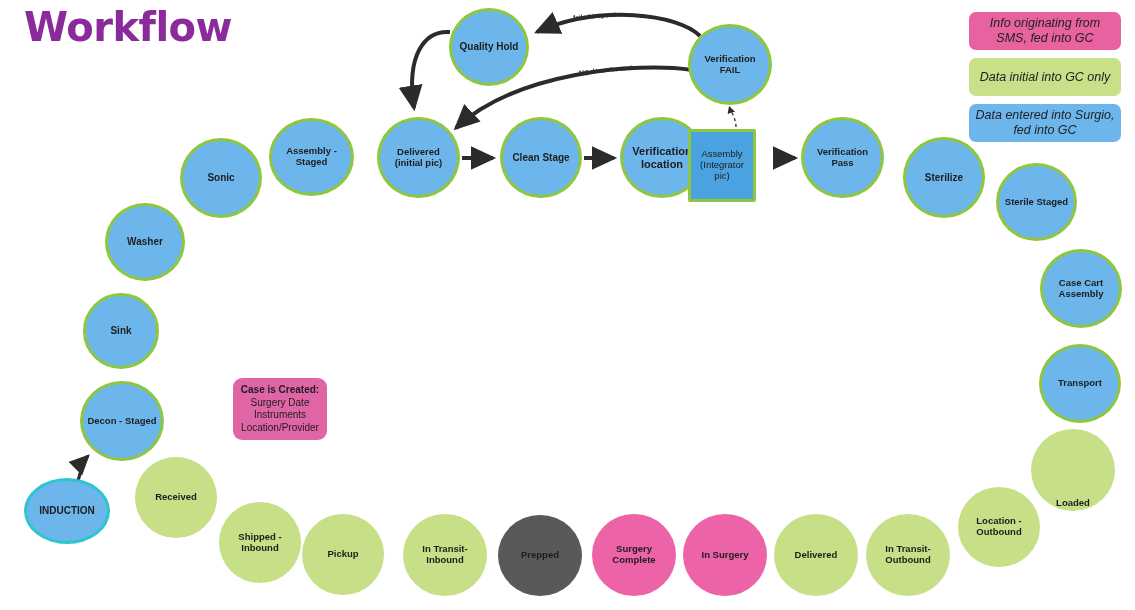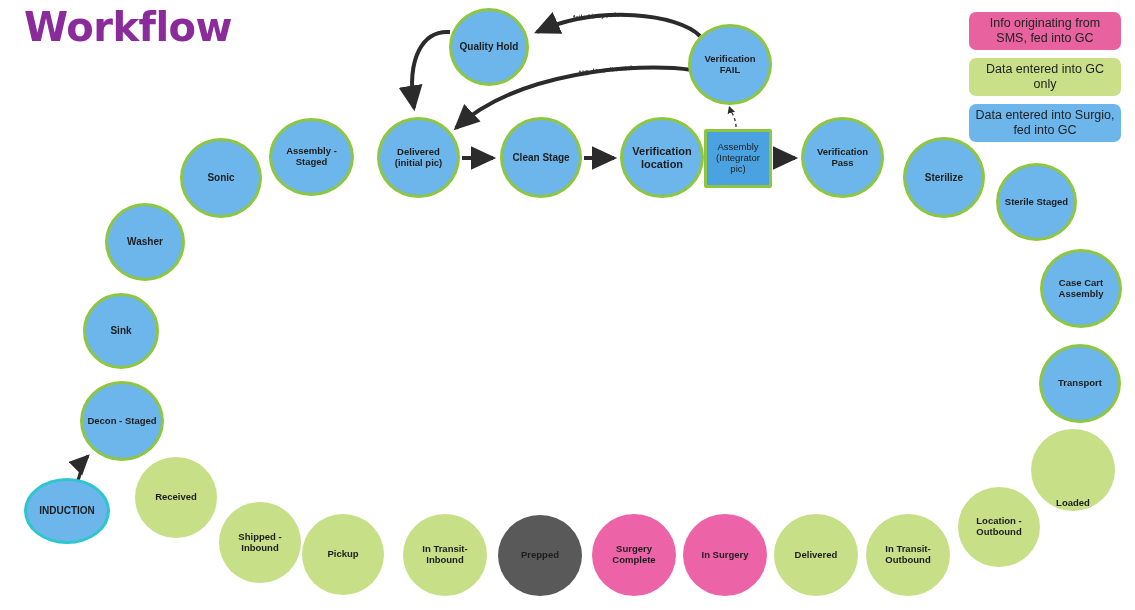--- a/index.html
+++ b/index.html
@@ -45,20 +45,21 @@
 
   .legend-item{
     position:absolute;
     display:flex;align-items:center;justify-content:center;
     text-align:center;
     border-radius:7px;
     box-sizing:border-box;
     font-size:12.5px;
     line-height:1.2;
     color:#222;
+    font-style:italic;
   }
   .lg-pink{background:#e8629f;}
   .lg-green{background:#c9df88;}
   .lg-blue{background:#6db6ec;}
 
   .case-box{
     position:absolute;
     background:#e065a6;
     border-radius:9px;
     box-sizing:border-box;
@@ -111,27 +112,33 @@
     <path d="M700,36 C678,14 600,4 537,32" stroke="#2b2b2b" stroke-width="4" fill="none" marker-end="url(#arrow)"></path>
 
     <path d="M692,70 C636,62 516,72 456,128" stroke="#2b2b2b" stroke-width="4" fill="none" marker-end="url(#arrow)"></path>
 
     <path d="M736,127 C736,118 731,112 729,106" stroke="#2b2b2b" stroke-width="1.3" fill="none" stroke-dasharray="3,3" marker-end="url(#arrowsm)"></path>
   </svg>
 
   <div id="lbl-failed" class="edge-label">failed inspection</div>
   <div id="lbl-tag" class="edge-label">tag doesn't match</div>
 
+  <div class="case-box" id="case-note" style="left: 233px; top: 378px; width: 94px; height: 62px;">
+    <div class="hdr">Case is Created:</div>
+    <div>Surgery Date</div>
+    <div>Instruments</div>
+    <div>Location/Provider</div>
+  </div>
 
   <div id="legend">
       <div class="legend-item lg-pink" style="left: 969px; top: 12px; width: 152px; height: 38px; padding: 2px 6px;">
         <span>Info originating from SMS, fed into GC</span>
       </div>
       <div class="legend-item lg-green" style="left: 969px; top: 58px; width: 152px; height: 38px; padding: 2px 6px;">
-        <span>Data entered into GC only</span>
+        <span>Data initial into GC only</span>
       </div>
       <div class="legend-item lg-blue" style="left: 969px; top: 104px; width: 152px; height: 38px; padding: 18px 6px;">
         <span>Data entered into Surgio, fed into GC</span>
       </div>
     </div>
   <div id="nodes-layer">
       <div class="node circle n-blue-cyan" style="left: 24px; top: 478px; width: 86px; height: 66px; font-size: 10px; padding: 2px 4px;">
         <span>INDUCTION</span>
       </div>
       <div class="node circle n-blue" style="left: 80px; top: 381px; width: 84px; height: 80px; font-size: 9.5px; padding: 2px 4px;">
@@ -151,21 +158,21 @@
       </div>
       <div class="node circle n-blue" style="left: 377px; top: 117px; width: 83px; height: 81px; font-size: 9.5px; padding: 2px 4px;">
         <span>Delivered (initial pic)</span>
       </div>
       <div class="node circle n-blue" style="left: 500px; top: 117px; width: 82px; height: 81px; font-size: 10px; padding: 2px 4px;">
         <span>Clean Stage</span>
       </div>
       <div class="node circle n-blue" style="left: 620px; top: 117px; width: 84px; height: 81px; font-size: 11px; padding: 2px 4px;">
         <span>Verification location</span>
       </div>
-      <div class="node rect n-rect-blue" style="left: 704px; top: 129px; width: 68px; height: 59px; font-size: 9.5px; padding: 2px 4px;">
+      <div class="node rect n-rect-blue" style="left: 688px; top: 129px; width: 68px; height: 73px; font-size: 9.5px; padding: 2px 4px;">
         <span>Assembly (Integrator pic)</span>
       </div>
       <div class="node circle n-blue" style="left: 801px; top: 117px; width: 83px; height: 81px; font-size: 9.5px; padding: 2px 4px;">
         <span>Verification Pass</span>
       </div>
       <div class="node circle n-blue" style="left: 449px; top: 8px; width: 80px; height: 78px; font-size: 10px; padding: 2px 4px;">
         <span>Quality Hold</span>
       </div>
       <div class="node circle n-blue" style="left: 688px; top: 24px; width: 84px; height: 81px; font-size: 9.5px; padding: 2px 4px;">
         <span>Verification FAIL</span>

